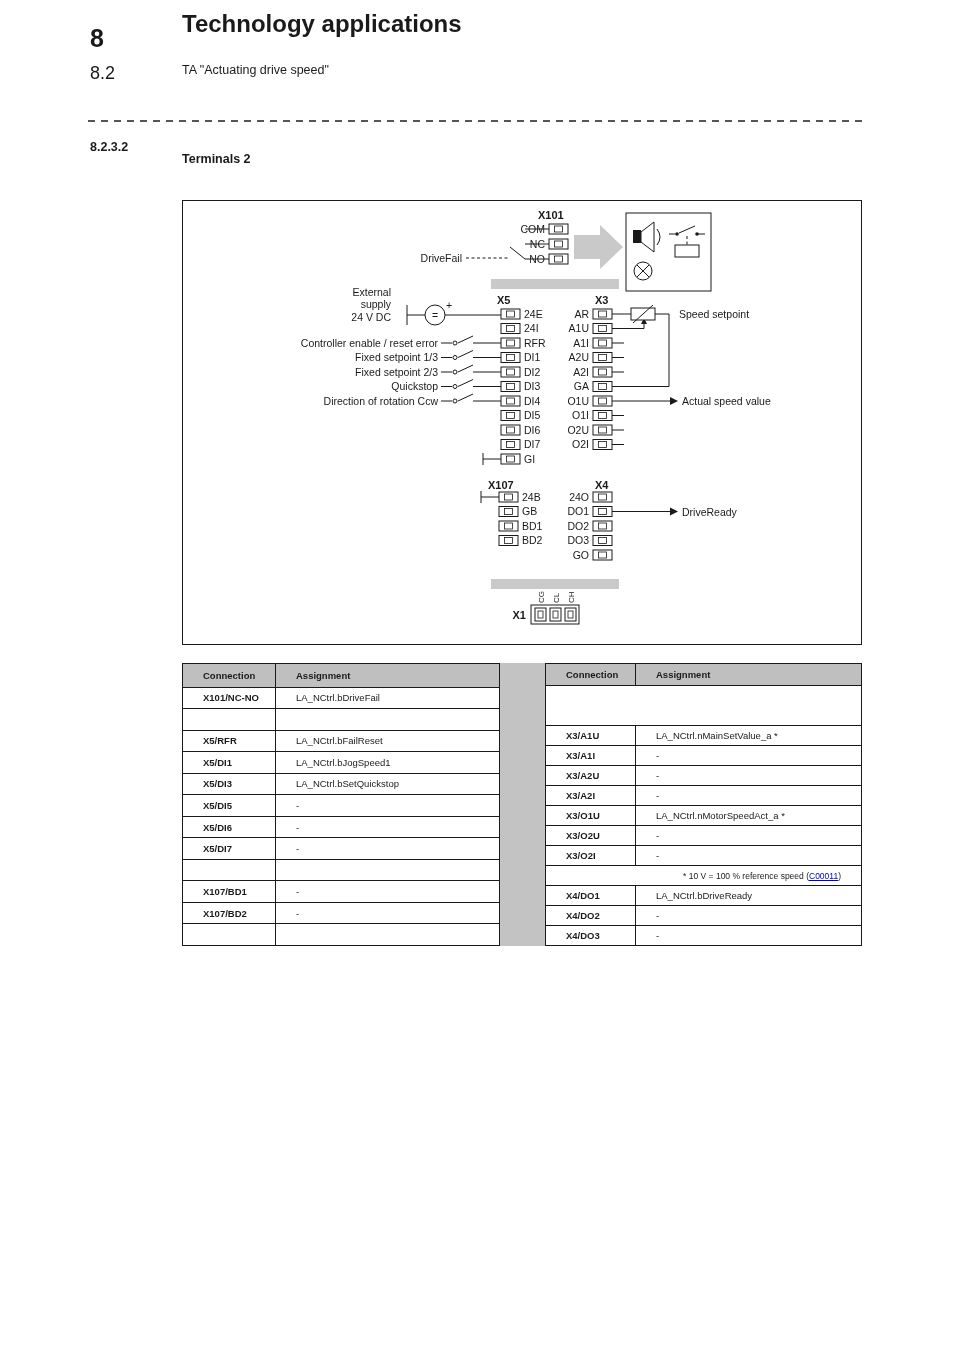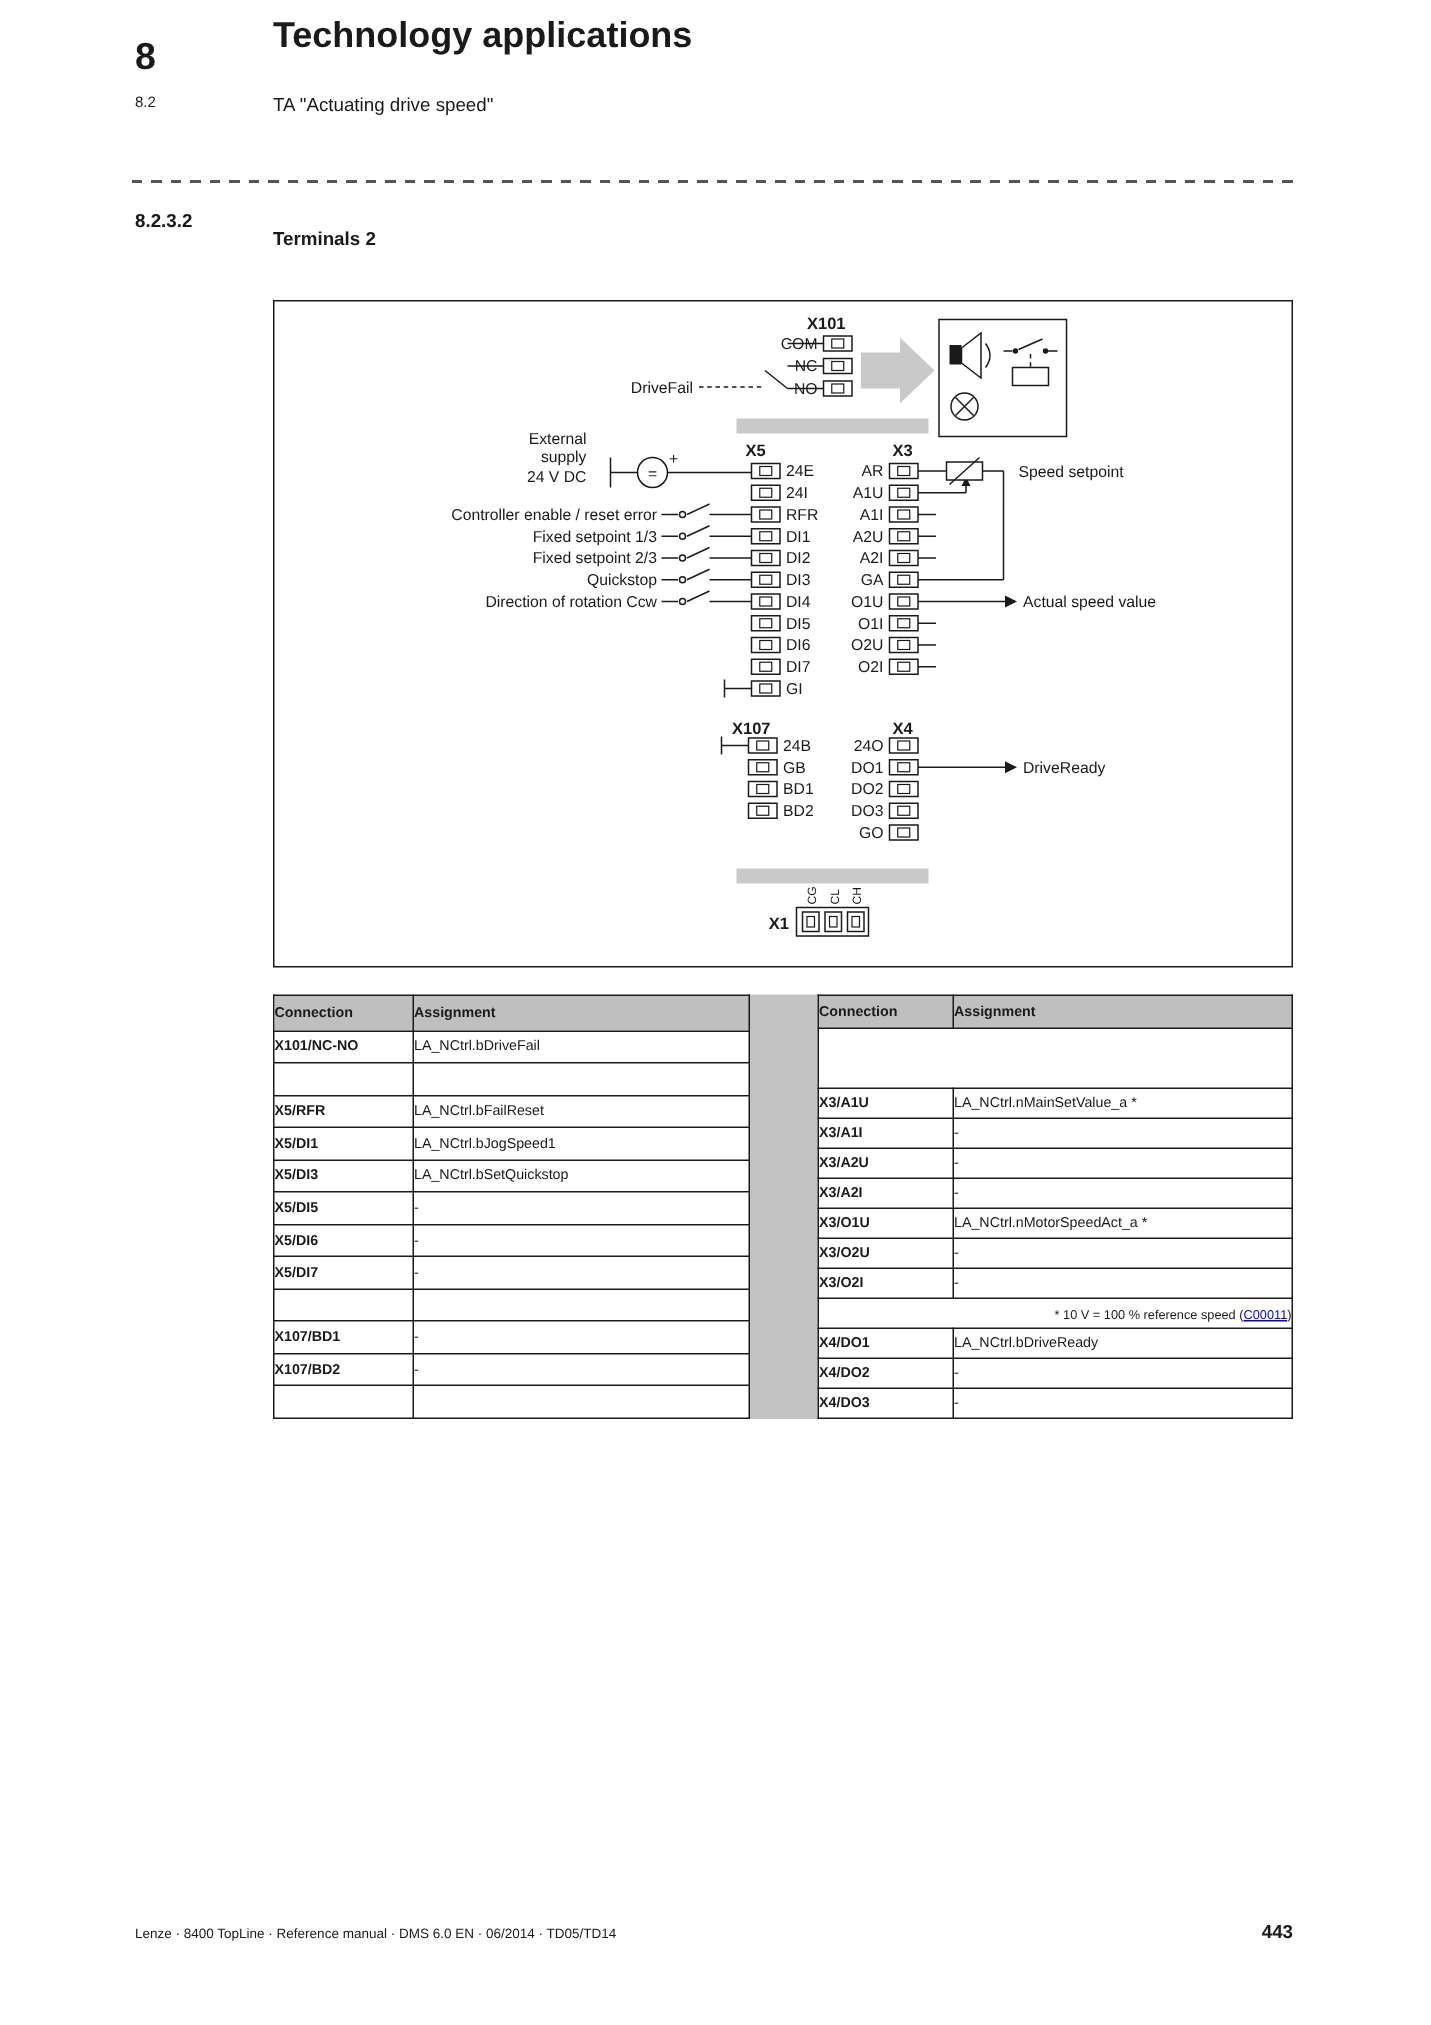--- a/index.html
+++ b/index.html
@@ -4,21 +4,21 @@
 <style>
   * { margin:0; padding:0; box-sizing:border-box; }
   html,body { background:#fff; }
   .page {
     position:relative; width:954px; height:1350px; background:#fff;
     font-family:"Liberation Sans", sans-serif; color:#1a1a1a; overflow:hidden;
   }
   
   .chapter-num  { position:absolute; left:90px;  top:24px; font-size:25px; font-weight:bold; }
   .chapter-title{ position:absolute; left:182px; top:10px; font-size:24px; font-weight:bold; }
-  .sec-num   { position:absolute; left:90px;  top:63px; font-size:10px; }
+  .sec-num   { position:absolute; left:90px;  top:63px; font-size:18px; }
   .sec-title { position:absolute; left:182px; top:63px; font-size:12.5px; }
   .dashed-rule {
     position:absolute; left:88px; top:120px; width:774px; height:2px;
     background:repeating-linear-gradient(90deg,#555 0 7px, transparent 7px 13px);
   }
   .heading-num   { position:absolute; left:90px;  top:140px; font-size:12.5px; font-weight:bold; }
   .heading-title { position:absolute; left:182px; top:152px; font-size:12.5px; font-weight:bold; }
 
   
   .figure {
@@ -36,21 +36,21 @@
   .gray-fill { fill:#c9c9c9; }
   .blk  { fill:#1a1a1a; }
 
   
   .table-wrap { position:absolute; left:182px; top:663px; width:680px; display:flex; align-items:stretch; }
   table.tbl { border-collapse:collapse; table-layout:fixed; }
   table.tbl.left  { width:318px; }
   table.tbl.right { width:317px; }
   .tbl-gap { width:45px; background:#c3c3c3; }
   .tbl th, .tbl td {
-    border:1px solid #1a1a1a; font-size:9.5px; padding:0 0;
+    border:1px solid #1a1a1a; font-size:9.5px; padding:0 20px;
     height:20px; vertical-align:middle; overflow:hidden; white-space:nowrap;
   }
   .tbl th { background:#bfbfbf; text-align:left; font-weight:bold; height:22px; }
   .tbl .conn { font-weight:bold; }
   table.left  col.c1 { width:93px; }
   table.right col.c1 { width:90px; }
   td.merged { height:40px; }
   td.footnote { text-align:right; font-size:8.5px; }
   a.link { color:#0000cc; text-decoration:underline; cursor:pointer; }
 
@@ -390,18 +390,14 @@
             <td>-</td>
           </tr>
       <tr>
             <td class="conn">X4/DO3</td>
             <td>-</td>
           </tr>
     </tbody>
       </table>
   </div>
 
-  <div class="footer">
-    <span class="footer-text">Lenze · 8400 TopLine · Reference manual · DMS 6.0 EN · 06/2014 · TD05/TD14</span>
-    <span class="page-number">443</span>
-  </div>
 
 </div>
 
 </body></html>

